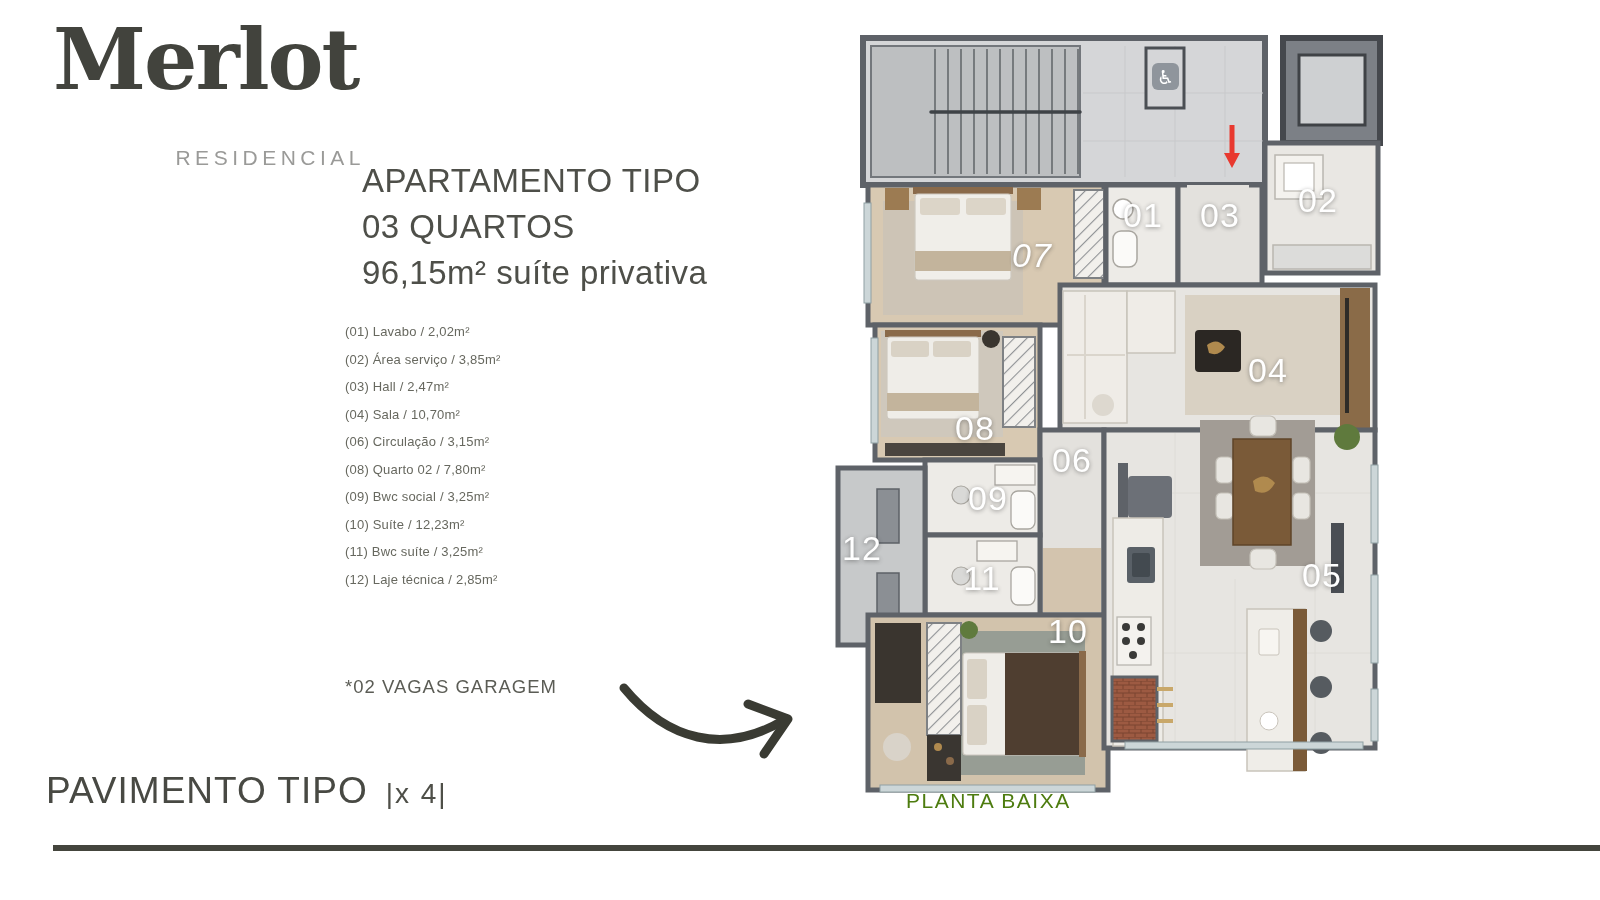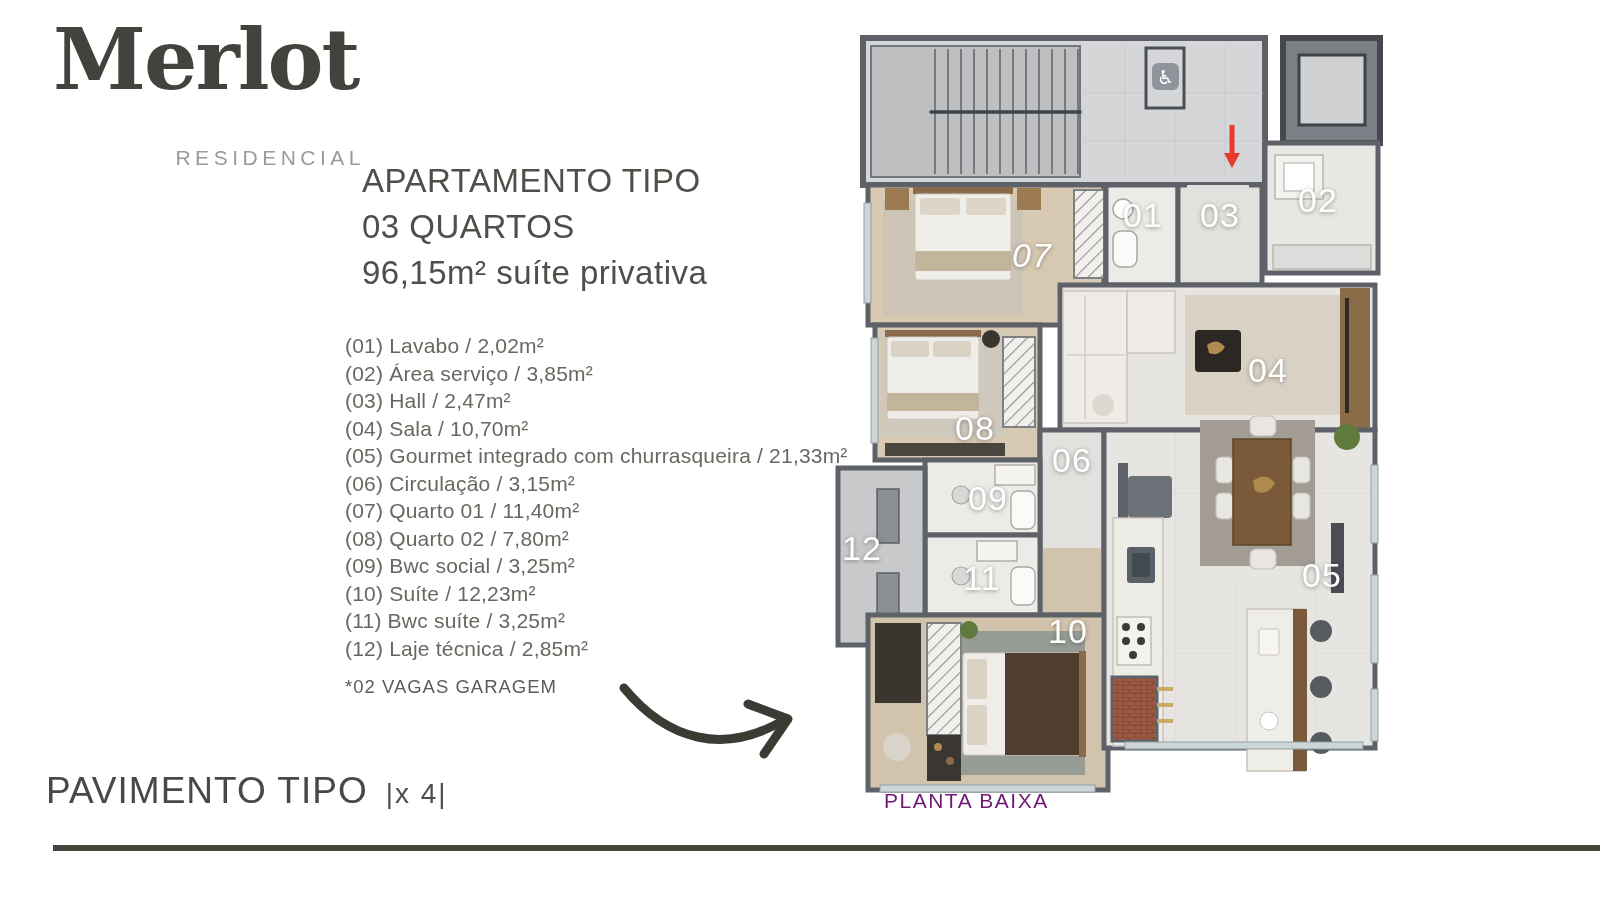--- a/index.html
+++ b/index.html
@@ -16,22 +16,22 @@
   }
   .logo-sub {
     position:absolute; left:55px; top:126px; width:310px; text-align:right;
     font-size:21px; letter-spacing:4.5px; color:#9a9a98;margin-top:20px;
   }
   .apt-heading {
     position:absolute; left:345px; top:158px;
     font-size:33px; line-height:46px; letter-spacing:.5px; color:#4e4f49;margin-left:17px;
   }
   .room-list {
-    position:absolute; left:345px; top:332px; list-style:none;
-    font-size:21px; line-height:27.5px; color:#67685f; letter-spacing:.2px;
+    position:absolute; left:345px; top:318px; list-style:none;
+    font-size:13px; line-height:27.5px; color:#67685f; letter-spacing:.2px;
   }
   .garage-note {
     position:absolute; left:345px; top:676px;
     font-size:18.5px; letter-spacing:1px; color:#5b5c55;
   }
   .doodle { position:absolute; left:612px; top:676px; }
   .pav-title {
     position:absolute; left:46px; top:770px; font-size:37px;
     letter-spacing:1px; color:#484943; white-space:nowrap;
   }
@@ -41,22 +41,22 @@
     background:#44453d;
   }
   
   .plan-wrap { position:absolute; left:835px; top:33px; width:560px; height:762px; }
   .rlabel {
     position:absolute; transform:translate(-50%,-50%);
     font-size:34px; color:#ffffff; letter-spacing:1px;
     text-shadow:0 1px 4px rgba(40,40,40,.45);
   }
   .plan-caption {
-    position:absolute; left:884px; top:789px; font-size:21px;
-    letter-spacing:1.5px; color:#701a75;
+    position:absolute; left:906px; top:789px; font-size:21px;
+    letter-spacing:1.5px; color:#4d7c0f;
   }
   .disclaimer {
     position:absolute; right:68px; top:789px; font-size:19.5px;
     letter-spacing:.3px; color:#54554e;
   }
 </style>
 </head>
 <body>
 
 <div class="canvas">
@@ -68,23 +68,21 @@
     <div>APARTAMENTO TIPO</div>
     <div>03 QUARTOS</div>
     <div>96,15m² suíte privativa</div>
   </div>
 
   <ul class="room-list">
     <li>(01) Lavabo / 2,02m²</li>
     <li>(02) Área serviço / 3,85m²</li>
     <li>(03) Hall / 2,47m²</li>
     <li>(04) Sala / 10,70m²</li>
-    <li>(05) Gourmet integrado com churrasqueira / 21,33m²</li>
     <li>(06) Circulação / 3,15m²</li>
-    <li>(07) Quarto 01 / 11,40m²</li>
     <li>(08) Quarto 02 / 7,80m²</li>
     <li>(09) Bwc social / 3,25m²</li>
     <li>(10) Suíte / 12,23m²</li>
     <li>(11) Bwc suíte / 3,25m²</li>
     <li>(12) Laje técnica / 2,85m²</li>
   </ul>
 
   <div class="garage-note">*02 VAGAS GARAGEM</div>
 
   <div class="doodle">

